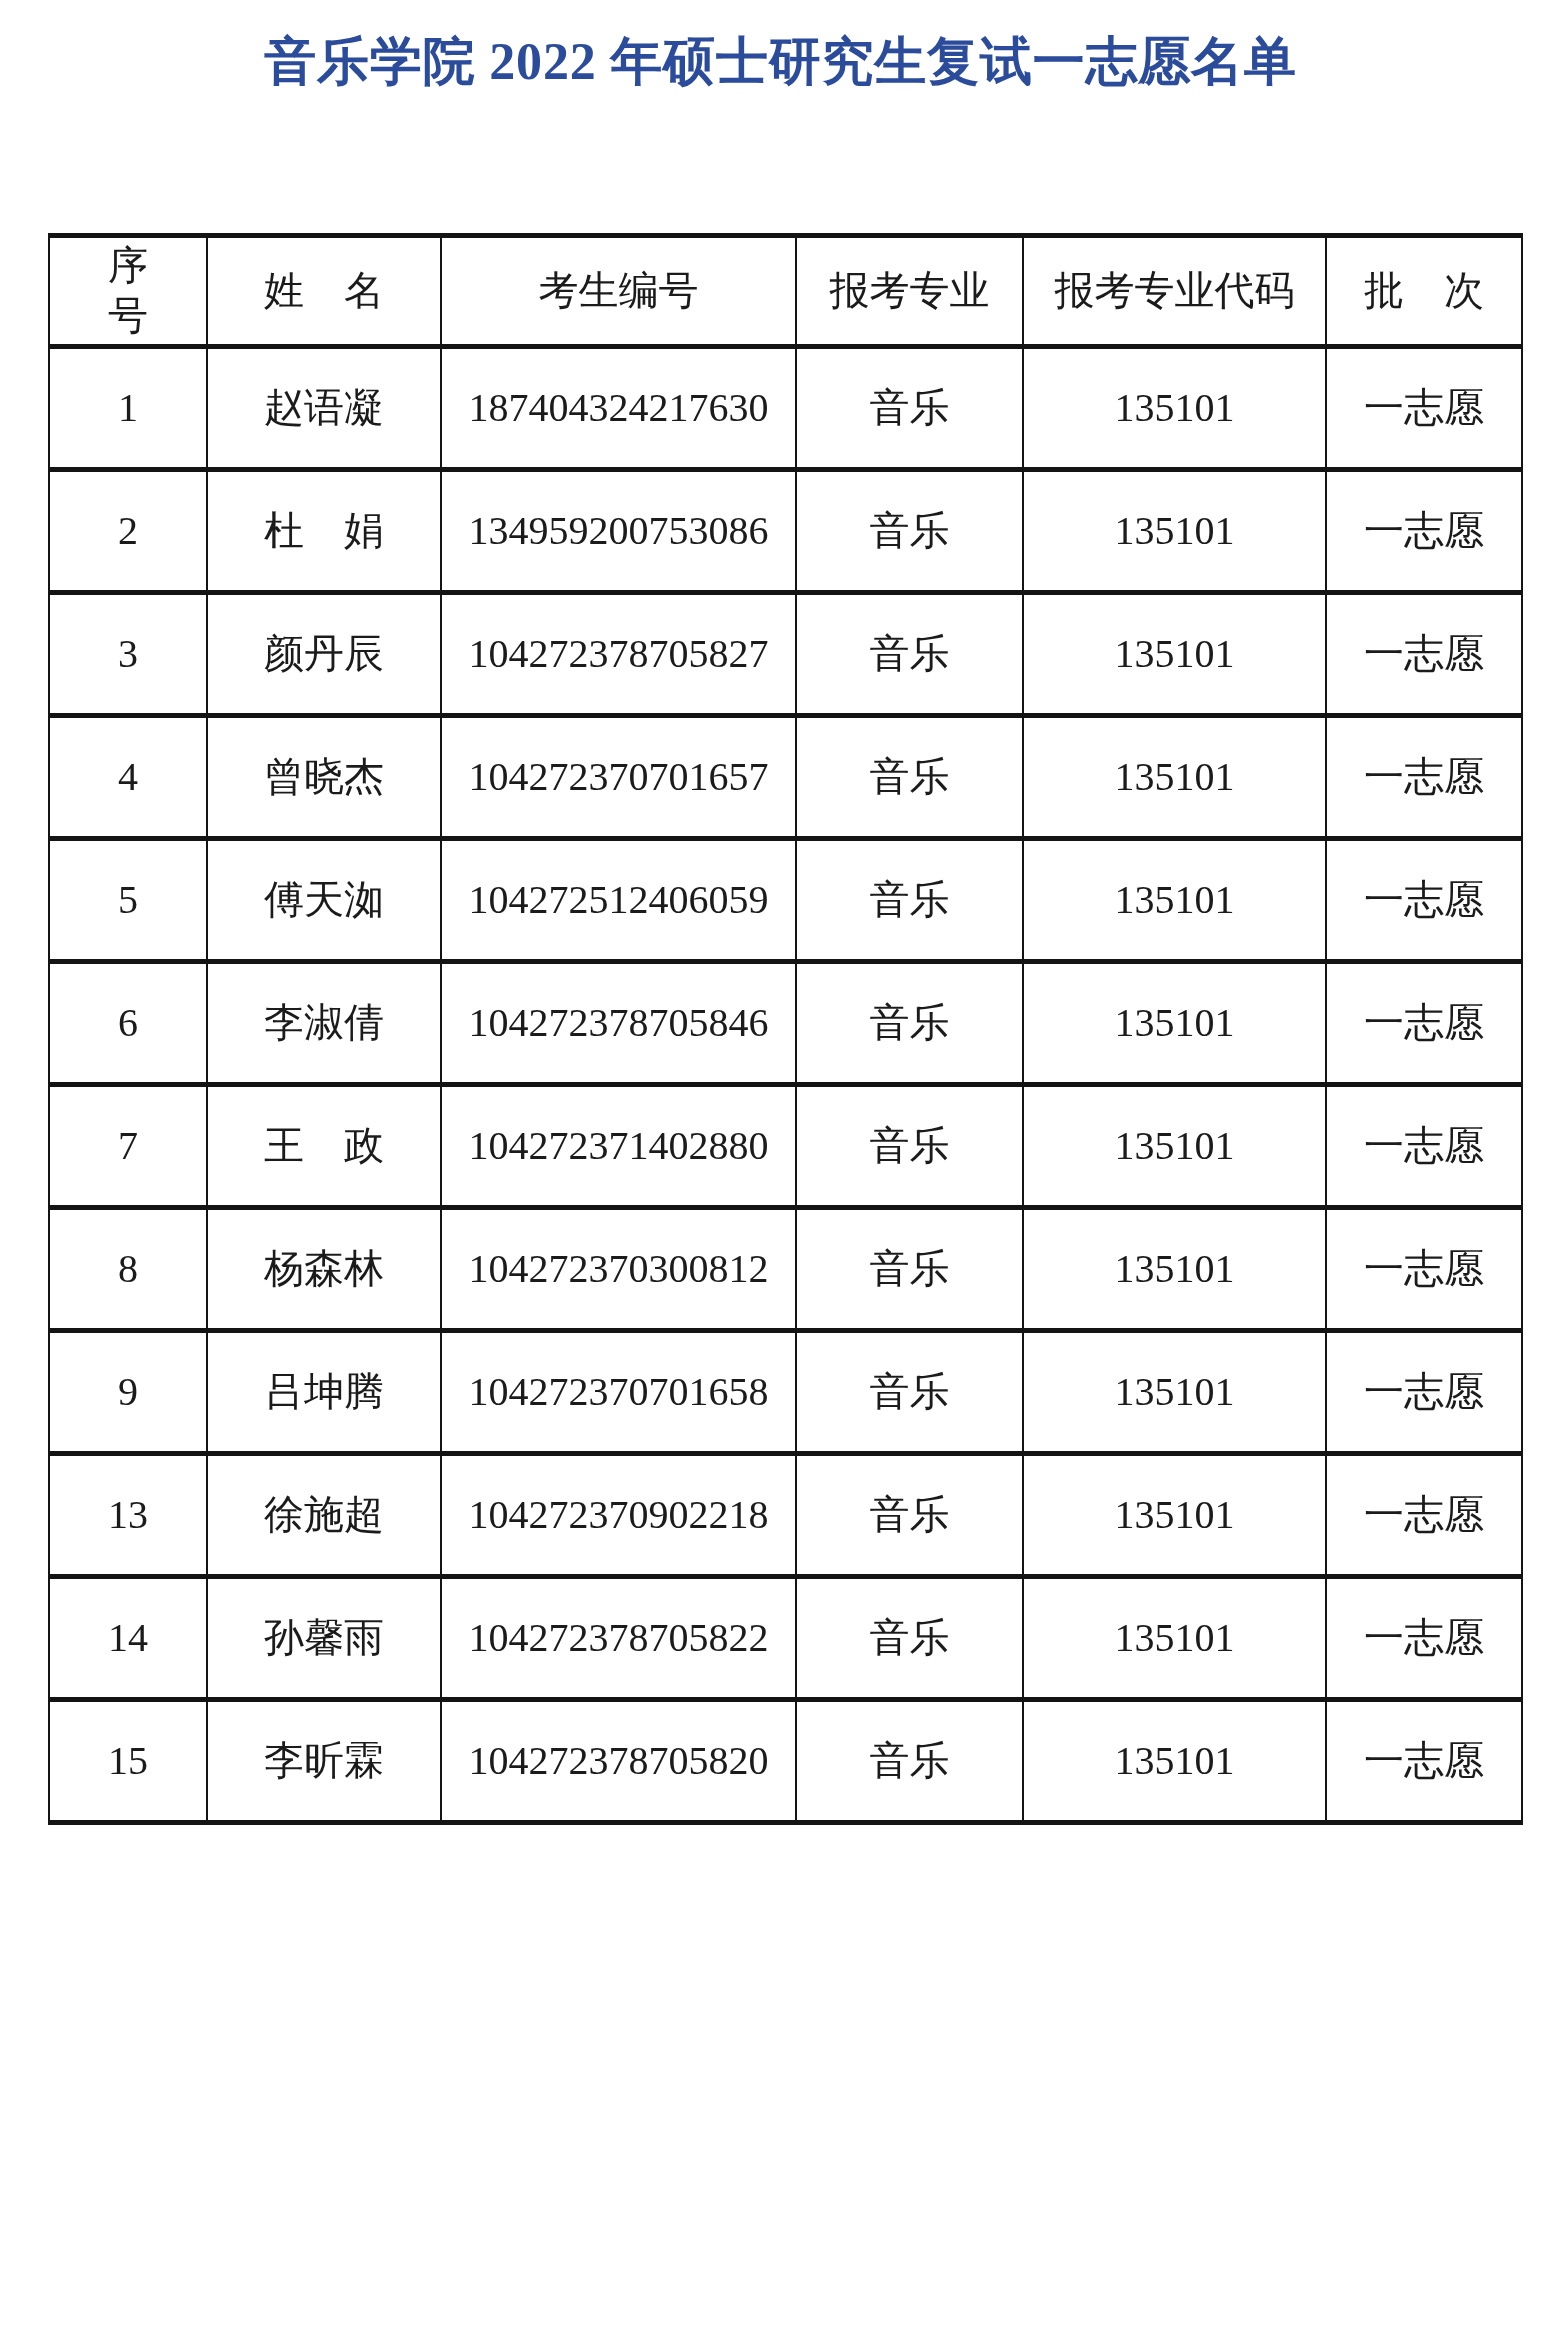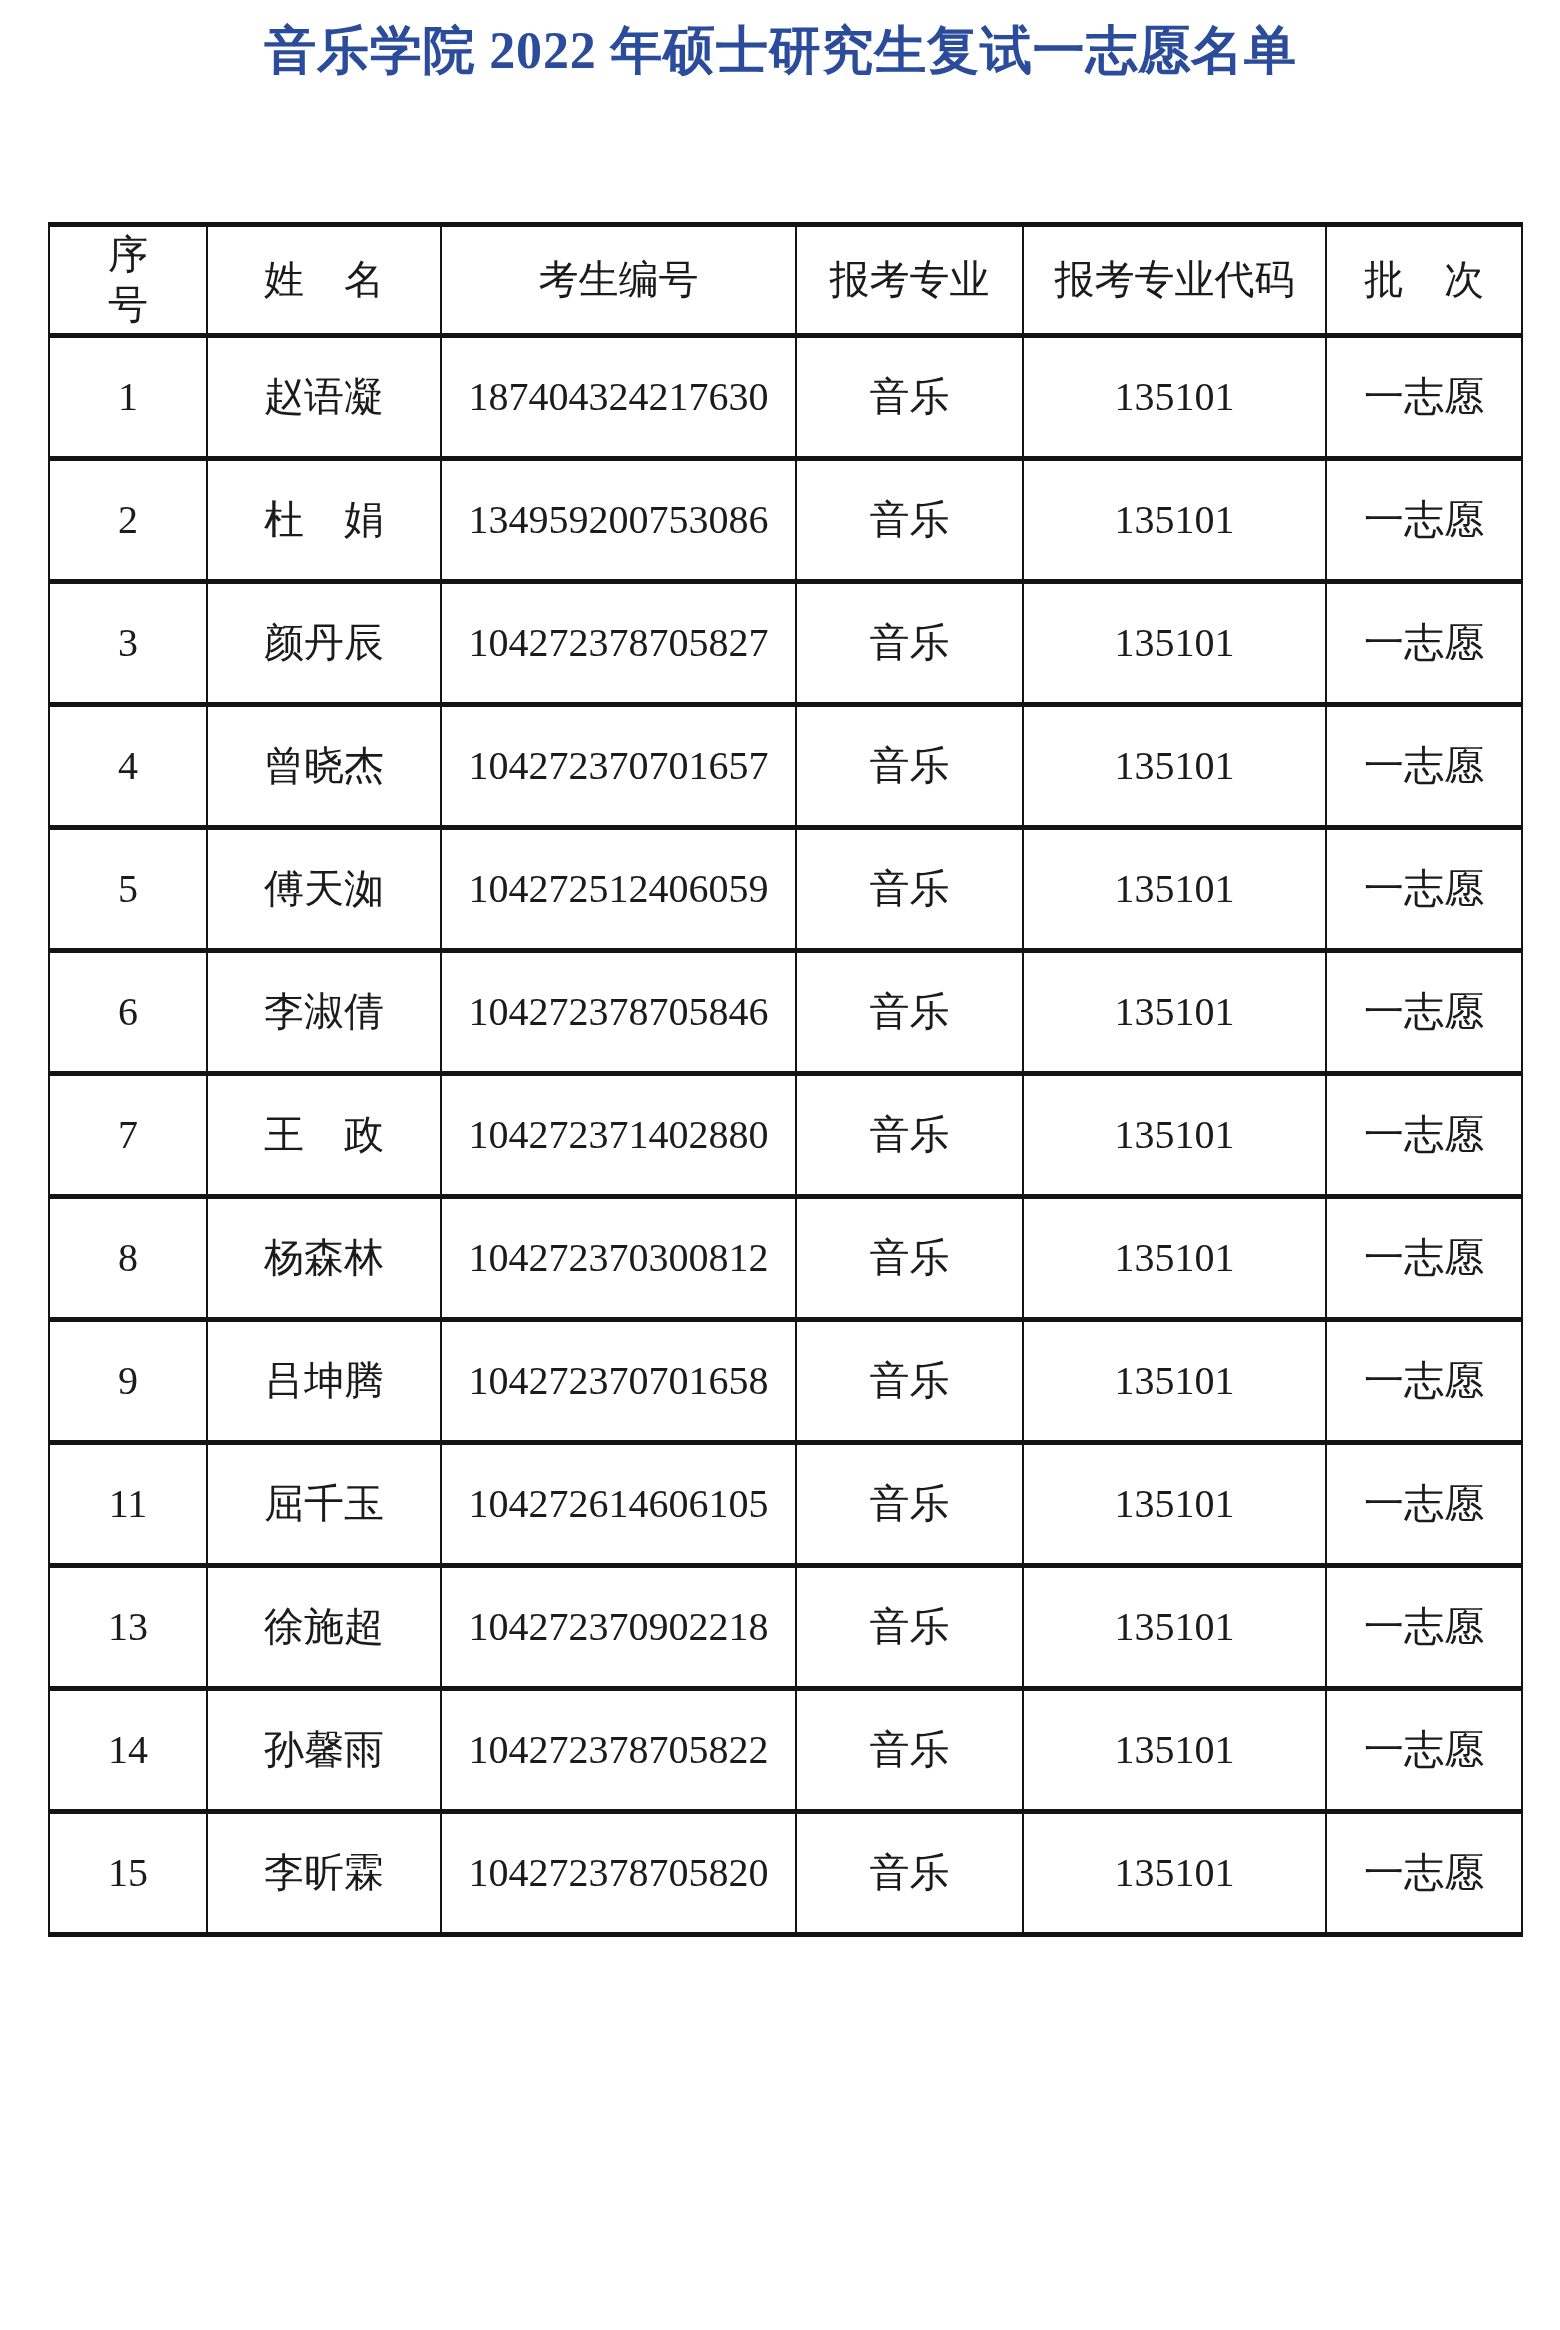--- a/index.html
+++ b/index.html
@@ -9,21 +9,21 @@
     background: #ffffff;
   }
   body {
     width: 1561px;
     min-height: 2330px;
     font-family: "Liberation Serif", "DejaVu Serif", serif;
     color: #1b1b1b;
   }
   .page-title {
     margin: 0;
-    padding-top: 16px;
+    padding-top: 27px;
     text-align: center;
     font-size: 52px;
     line-height: 1.35;
     font-weight: 700;
     color: #2b4b9b;
     letter-spacing: 0.8px;
   }
   table.roster {
     border-collapse: collapse;
     table-layout: fixed;
@@ -149,28 +149,20 @@
     </tr>
     <tr>
       <td>9</td>
       <td>吕坤腾</td>
       <td>104272370701658</td>
       <td>音乐</td>
       <td>135101</td>
       <td>一志愿</td>
     </tr>
     <tr>
-      <td>11</td>
-      <td>屈千玉</td>
-      <td>104272614606105</td>
-      <td>音乐</td>
-      <td>135101</td>
-      <td>一志愿</td>
-    </tr>
-    <tr>
       <td>13</td>
       <td>徐施超</td>
       <td>104272370902218</td>
       <td>音乐</td>
       <td>135101</td>
       <td>一志愿</td>
     </tr>
     <tr>
       <td>14</td>
       <td>孙馨雨</td>

